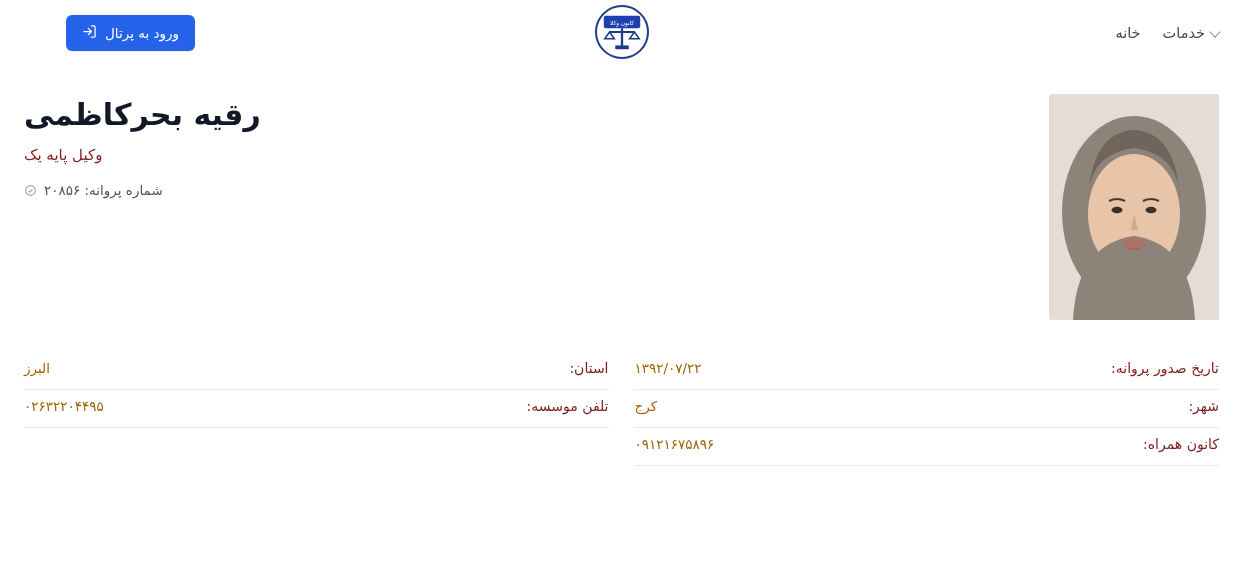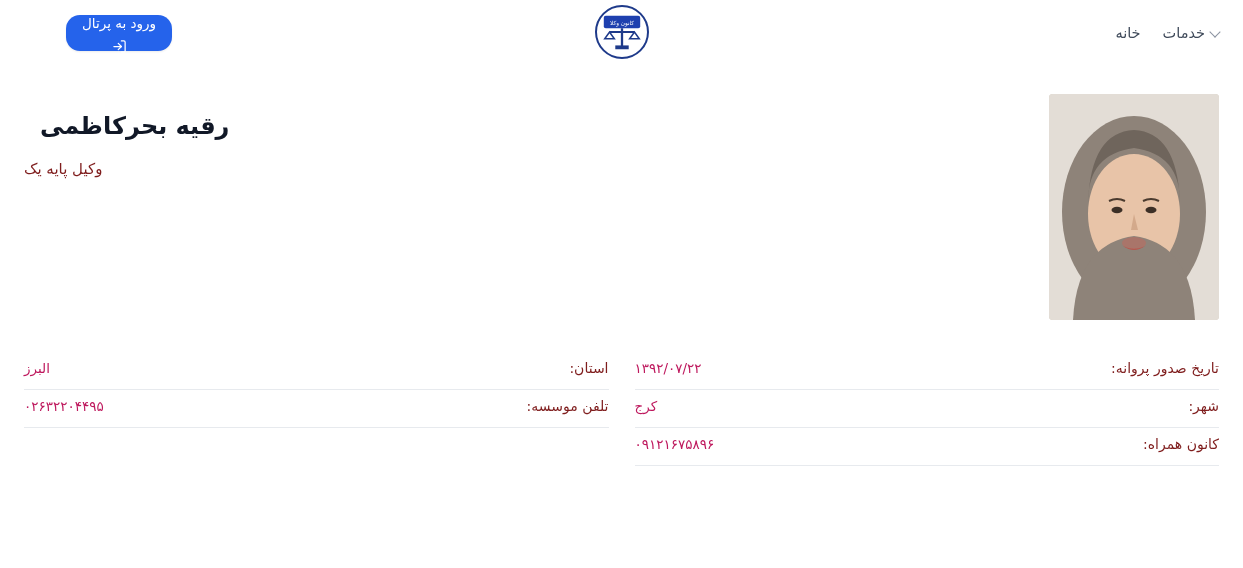--- a/index.html
+++ b/index.html
@@ -81,29 +81,28 @@
 
   .portal-btn {
     position: absolute;
     left: 66px;
     top: 15px;
     height: 36px;
     padding: 0 16px;
     background: #2563eb;
     color: #ffffff;
     border: none;
-    border-radius: 14px;
+    border-radius: 6px;
     font-size: 13.5px;
     font-family: "DejaVu Sans", "Liberation Sans", sans-serif;
     display: flex;
     align-items: center;
     gap: 8px;
     cursor: pointer;
     box-shadow: 0 1px 2px rgba(0,0,0,.08);
-    flex-direction: column;
   }
 
   
   .main {
     position: relative;
     width: 100%;
     padding: 0 24px;
   }
 
   .profile-row {
@@ -133,24 +132,24 @@
     text-align: left;
     padding-left: 0;
     padding-right: 30px;
     direction: rtl;
   }
   .info-inner {
     max-width: 100%;
     text-align: left;
   }
   .person-name {
-    font-size: 24px;
+    font-size: 30px;
     font-weight: bold;
     color: #111827;
-    margin: 16px;
+    margin: 0;
     line-height: 1.4;
     text-align: left;
     direction: rtl;
   }
   .person-role {
     font-size: 15px;
     color: #7f1d1d;
     margin-top: 10px;
     text-align: left;
     direction: rtl;
@@ -204,21 +203,21 @@
     padding: 8px 0 10px 0;
     min-height: 38px;
   }
   .field-label {
     font-size: 14px;
     color: #7f1d1d;
     white-space: nowrap;
   }
   .field-value {
     font-size: 13.5px;
-    color: #be185d;
+    color: #a16207;
     text-align: left;
     direction: rtl;
   }
   .field-stack {
     display: block;
     border-bottom: 1px solid #e7eaee;
     padding: 8px 0 12px 0;
   }
   .field-stack .field-label { display: block; text-align: right; }
   .field-stack .field-value {
@@ -293,20 +292,29 @@
         <path d="M74 152 Q85 160 96 152 Q85 157 74 152 Z" fill="#b3584f"></path>
         <ellipse cx="85" cy="149" rx="12" ry="6" fill="#c06a5f" opacity="0.55"></ellipse>
       </svg>
     </div>
 
     <div class="info-block">
       <div class="info-inner">
         <h1 class="person-name">رقیه بحرکاظمی</h1>
         <div class="person-role">وکیل پایه یک</div>
 
+        <div class="meta-line">
+          <span class="meta-icon">
+            <svg width="13" height="13" viewBox="0 0 24 24" fill="none" stroke="#6b7280" stroke-width="2">
+              <circle cx="12" cy="12" r="9"></circle>
+              <polyline points="8.5 12.5 11 15 15.5 9.5"></polyline>
+            </svg>
+          </span>
+          <span>شماره پروانه: ۲۰۸۵۶</span>
+        </div>
 
       </div>
     </div>
   </div>
 
   <div class="details">
 
     <div class="col">
       <div class="field">
         <span class="field-label">تاریخ صدور پروانه:</span>

